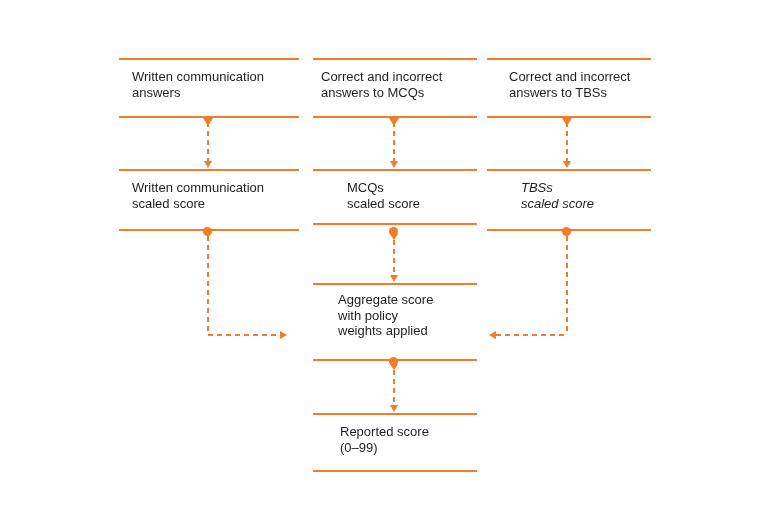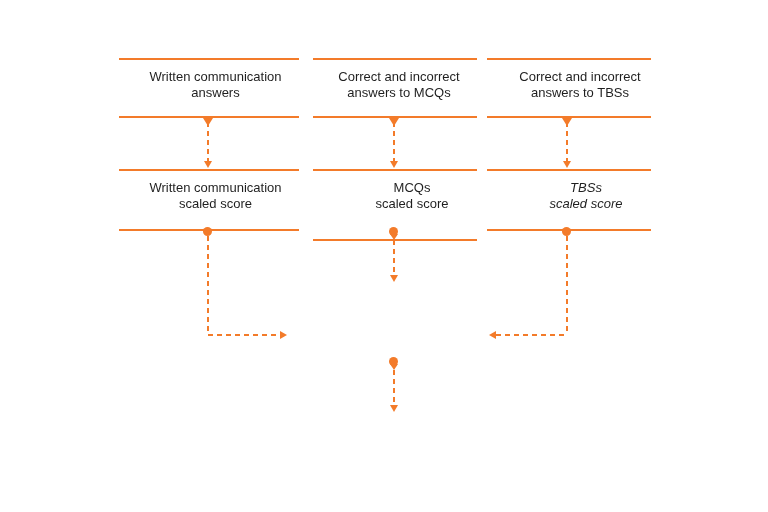--- a/index.html
+++ b/index.html
@@ -4,39 +4,38 @@
 <style>
   :root { --accent: #F37B2A; --text: #1F1F1F; --bg: #FFFFFF; }
   html, body { margin: 0; padding: 0; }
   .canvas {
     position: relative;
     width: 768px;
     height: 512px;
     background: var(--bg);
     font-family: "Liberation Sans", sans-serif;
     overflow: hidden;
-    text-align: center;
   }
   .node {
     position: absolute;
     box-sizing: border-box;
     border-top: 2px solid var(--accent);
     border-bottom: 2px solid var(--accent);
     color: var(--text);
     font-size: 13px;
     line-height: 15.5px;
   }
   .node-label { white-space: pre-line; }
 
   
   .n-wc-ans  { left:119px; top:58px;  width:180px; height:60px; padding:9px 0 0 13px; }
   .n-mcq-ans { left:313px; top:58px;  width:164px; height:60px; padding:9px 0 0 8px;  }
   .n-tbs-ans { left:487px; top:58px;  width:164px; height:60px; padding:9px 0 0 22px; }
   .n-wc-sc   { left:119px; top:169px; width:180px; height:62px; padding:9px 0 0 13px; }
-  .n-mcq-sc  { left:313px; top:169px; width:164px; height:72px; padding:9px 0 0 34px; }
+  .n-mcq-sc  { left:313px; top:169px; width:164px; height:56px; padding:9px 0 0 34px; }
   .n-tbs-sc  { left:487px; top:169px; width:164px; height:62px; padding:9px 0 0 34px;font-style:italic; }
   .n-agg     { left:313px; top:283px; width:164px; height:78px; padding:7px 0 0 25px; }
   .n-rep     { left:313px; top:413px; width:164px; height:59px; padding:9px 0 0 27px; }
 
   
   .vstem {
     position: absolute; width: 2px;
     background: repeating-linear-gradient(180deg, var(--accent) 0 5px, transparent 5px 9px);
   }
   .hstem {
@@ -99,21 +98,30 @@
   </div>
   <div class="node n-mcq-sc">
     <div class="node-label">MCQs
 scaled score</div>
   </div>
   <div class="node n-tbs-sc">
     <div class="node-label">TBSs
 scaled score</div>
   </div>
 
+  <div class="node n-agg">
+    <div class="node-label">Aggregate score
+with policy
+weights applied</div>
+  </div>
 
+  <div class="node n-rep">
+    <div class="node-label">Reported score
+(0–99)</div>
+  </div>
 
   <div>
     <div class="tri-start" style="left:203px; top:118px;"></div>
     <div class="vstem" style="left:207px; top:122px; height:40px;"></div>
     <div class="arr-down" style="left:204px; top:161px;"></div>
   </div>
 
   <div>
     <div class="tri-start" style="left:389px; top:118px;"></div>
     <div class="vstem" style="left:393px; top:122px; height:40px;"></div>

